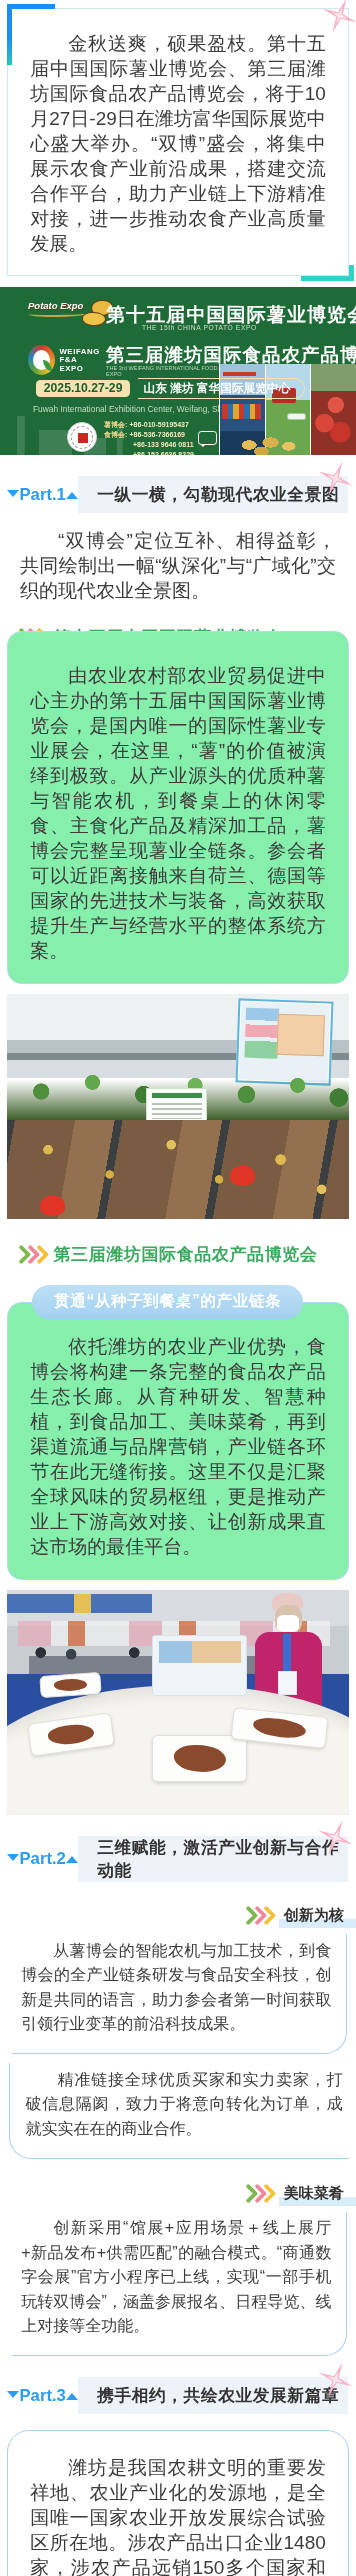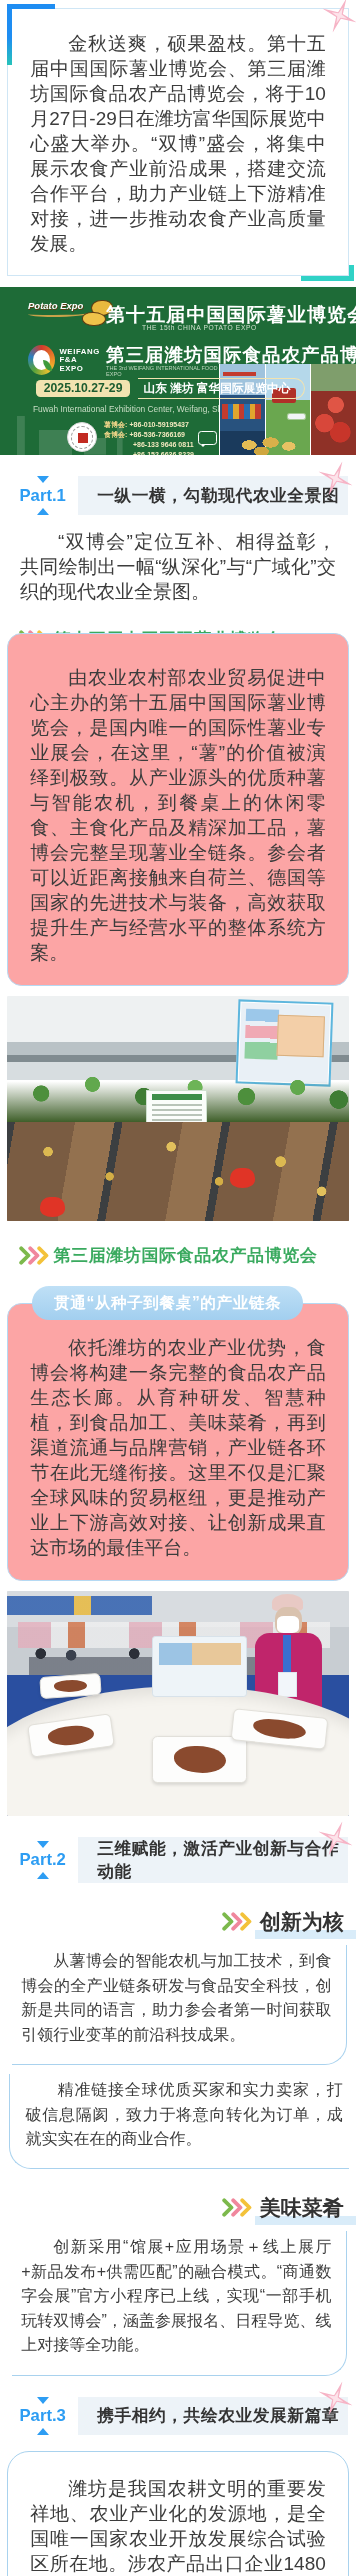--- a/index.html
+++ b/index.html
@@ -80,21 +80,21 @@
   .spuds { position:absolute; left:18px; bottom:0; width:61px; height:25.6px; z-index:3;
     background:radial-gradient(ellipse 12.2px 7.8px at 20% 60%,#e3bc55 0 60%,transparent 61%),
                radial-gradient(ellipse 13.4px 8.4px at 55% 50%,#d9b04a 0 60%,transparent 61%),
                radial-gradient(ellipse 11px 7.2px at 85% 65%,#e8c263 0 60%,transparent 61%),
                radial-gradient(ellipse 12.2px 7.8px at 40% 85%,#cfa63f 0 60%,transparent 61%); }
   .chat-bubble { position:absolute; left:-21px; bottom:10px; width:19px; height:14.5px; border:1.7px solid #fff; border-radius:3.3px; background:transparent; }
   .chat-bubble::after { content:''; position:absolute; left:2.2px; bottom:-5px; border:2.8px solid transparent; border-top-color:#fff; }
 
   
   .part-header { position:relative; display:flex; align-items:stretch; margin:21px 8.4px 0 7.2px; }
-  .part-label-col { width:71px; display:flex; flex-direction:column; align-items:center; justify-content:center; }
+  .part-label-col { width:71px; display:flex; flex-direction:row; align-items:center; justify-content:center; }
   .tri { width:0; height:0; border-left:6.1px solid transparent; border-right:6.1px solid transparent; }
   .tri-down { border-top:7.8px solid #2d9df3; margin-bottom:2.2px; }
   .tri-up { border-bottom:7.8px solid #2d9df3; margin-top:2.2px; }
   .part-label { color:#2d9df3; font-weight:bold; font-size:16.7px; }
   .part-bar { flex:1; background:#edf3f8; min-height:37px; display:flex; align-items:center; padding-left:19px; }
   .part-title { font-size:16.7px; font-weight:bold; color:#333; letter-spacing:0.6px; }
   .part-sparkle { top:-16.7px; right:-6.7px; }
 
   
   .lead { margin:14.5px 20px 0 20px; }
@@ -102,21 +102,21 @@
   
   .sec-heading { display:flex; align-items:center; margin:23.4px 0 0 19px; }
   .chevrons { display:flex; align-items:center; }
   .chevrons svg { display:block; margin-right:-3.3px; }
   .sec-title { margin-left:7.8px; font-size:17px; font-weight:bold; color:#3aaa5f; letter-spacing:0.6px; }
 
   
   .pill-wrap { position:relative; z-index:2; margin:19px 0 0 32px; height:35px; }
   .pill { display:inline-block; background:linear-gradient(180deg,#bfe0f6,#a2cfef); color:#fff; font-weight:bold;
     font-size:15.6px; padding:6.7px 22px; border-radius:24.5px; letter-spacing:0.6px; }
-  .round-box { position:relative; z-index:1; margin:-18px 7.2px 0 7.2px; background:#fca5a5;
+  .round-box { position:relative; z-index:1; margin:-18px 7.2px 0 7.2px; background:#86efac;
     border:1.1px solid #b5d9f3; border-radius:14.5px; padding:31px 22px 20px 22px; }
 
   
   .photo { position:relative; margin:10px 7.2px 0 7.2px; height:225px; overflow:hidden; border-radius:1.1px; }
   .photo1 .p1-canopy { position:absolute; top:0; left:0; right:0; height:84px;
     background:linear-gradient(180deg,#eef1f2 0 55%,#b9c2c6 55% 70%,#808b90 70% 78%,#d7dde0 78%); }
   .photo1 .p1-poster { position:absolute; right:16.7px; top:5.6px; width:95px; height:84px; background:#e9f0f6;
     border:2.2px solid #5db6dd; transform:rotate(2deg);
     box-shadow:inset 0 0 0 1.1px #fff; }
   .photo1 .p1-poster::before { content:''; position:absolute; left:5.6px; top:6.7px; width:33px; height:50px;
@@ -176,21 +176,21 @@
   .photo2 .p2-face { position:absolute; left:23.4px; top:12.2px; width:27px; height:29px; background:#d9c2ae; border-radius:40%; }
   .photo2 .p2-mask { position:absolute; left:25.6px; top:22px; width:22px; height:16.7px; background:#fff; border-radius:30%; }
   .photo2 .p2-jacket { position:absolute; left:3.3px; top:39px; width:67px; height:78px; background:#c0256b; border-radius:14.5px 14.5px 4.5px 4.5px; }
   .photo2 .p2-lanyard { position:absolute; left:32px; top:41px; width:7.8px; height:39px; background:#3a6fd0; }
   .photo2 .p2-badge { position:absolute; left:27px; top:78px; width:19px; height:24.5px; background:#f2f6fa; border:1.1px solid #dfe6ee; }
 
   
   .sub-heading { display:flex; align-items:center; margin-top:24.5px; }
   .sub-heading.align-right { justify-content:flex-end; margin-right:9px; }
   .sub-heading.align-left { margin-left:19px; }
-  .sub-title { margin-left:7.8px; font-size:21px; font-weight:bold; color:#333; position:relative; z-index:1; padding:0 3.3px; }
+  .sub-title { margin-left:7.8px; font-size:15px; font-weight:bold; color:#333; position:relative; z-index:1; padding:0 3.3px; }
   .sub-title::after { content:''; position:absolute; left:-1.1px; right:-7.8px; bottom:-3.3px; height:9px; background:#d9ecf9; z-index:-1; }
   .sub-heading.align-right .sub-title::after { right:-10px; }
   .sub-box { font-size:16px; line-height:24.5px; text-align:justify; background:#fff; }
   .sub-box.r { margin:9px 9px 0 12.2px; border-right:1.7px solid #a9d2ee; border-bottom:1.7px solid #a9d2ee;
     border-bottom-right-radius:22px; padding:4.5px 14.5px 16.7px 9px; }
   .sub-box.l { margin:9px 6.7px 0 9px; border-left:1.7px solid #a9d2ee; border-bottom:1.7px solid #a9d2ee;
     border-bottom-left-radius:22px; padding:4.5px 6.7px 16.7px 15.6px; }
 
   
   .final-box { margin:15.6px 7.2px 12.2px 7.2px; border:1.7px solid #a9d2ee; border-radius:22px; padding:24.5px 22px 22px 22px; background:#fff; }

